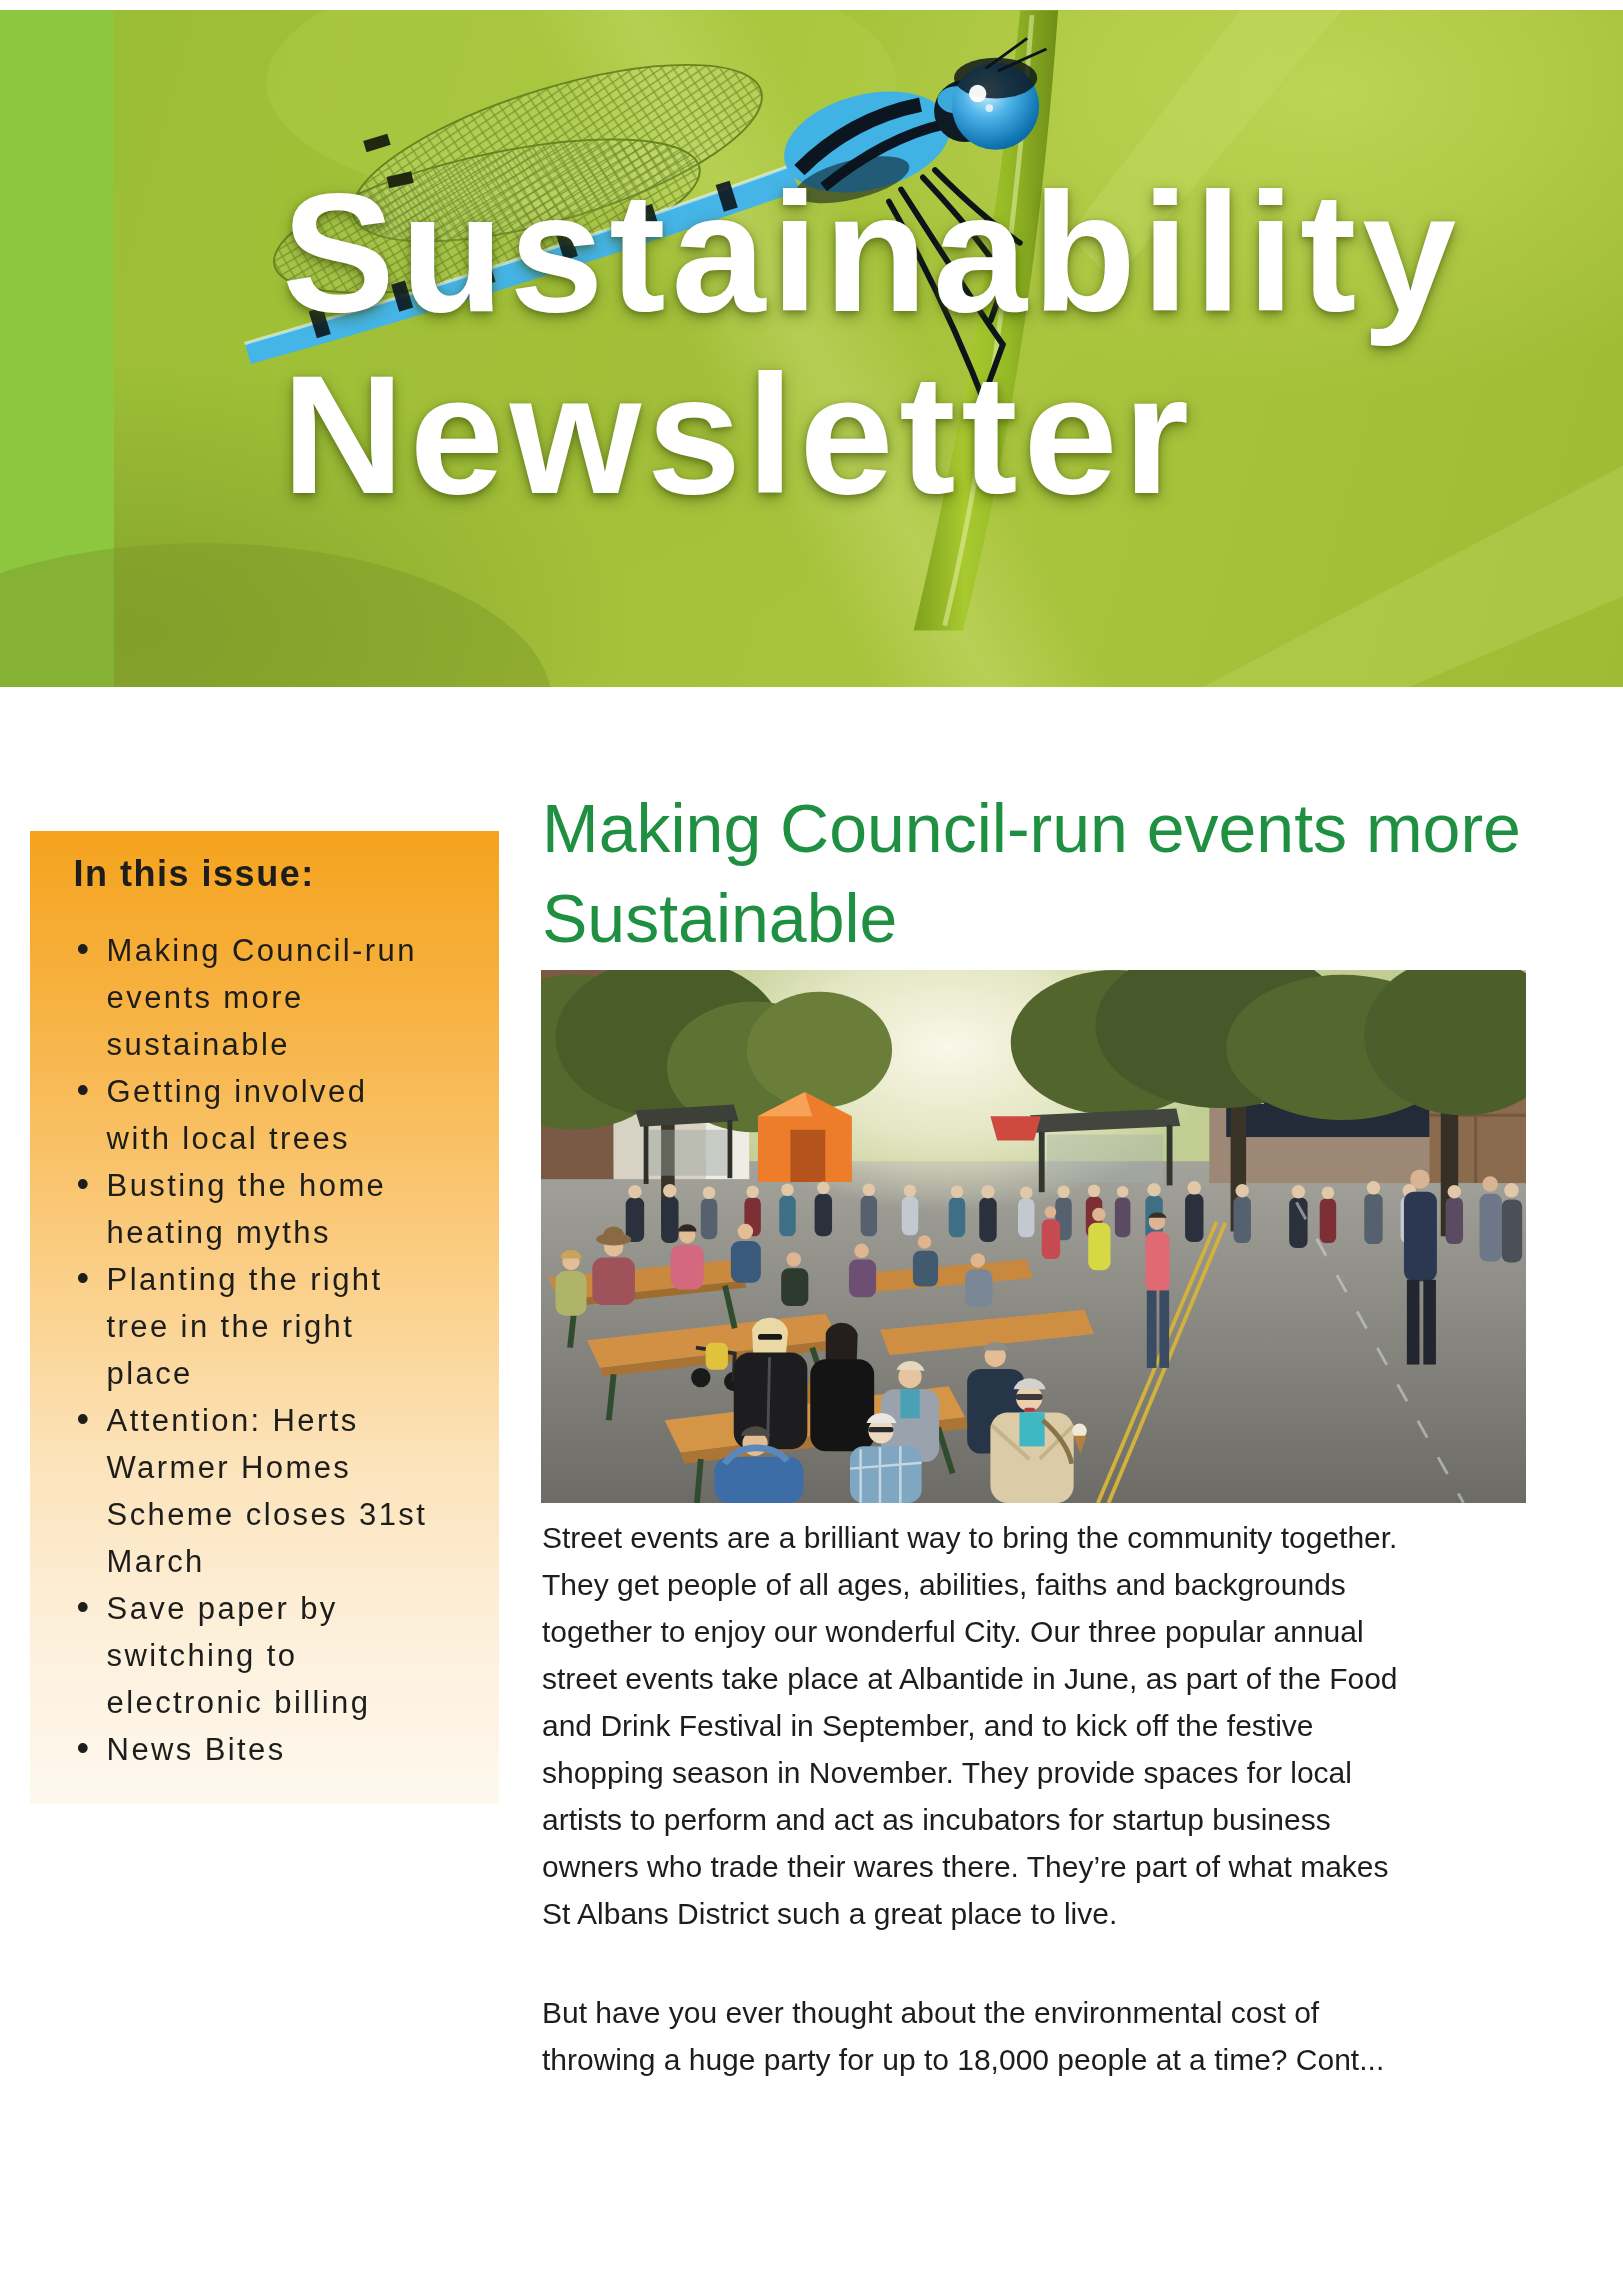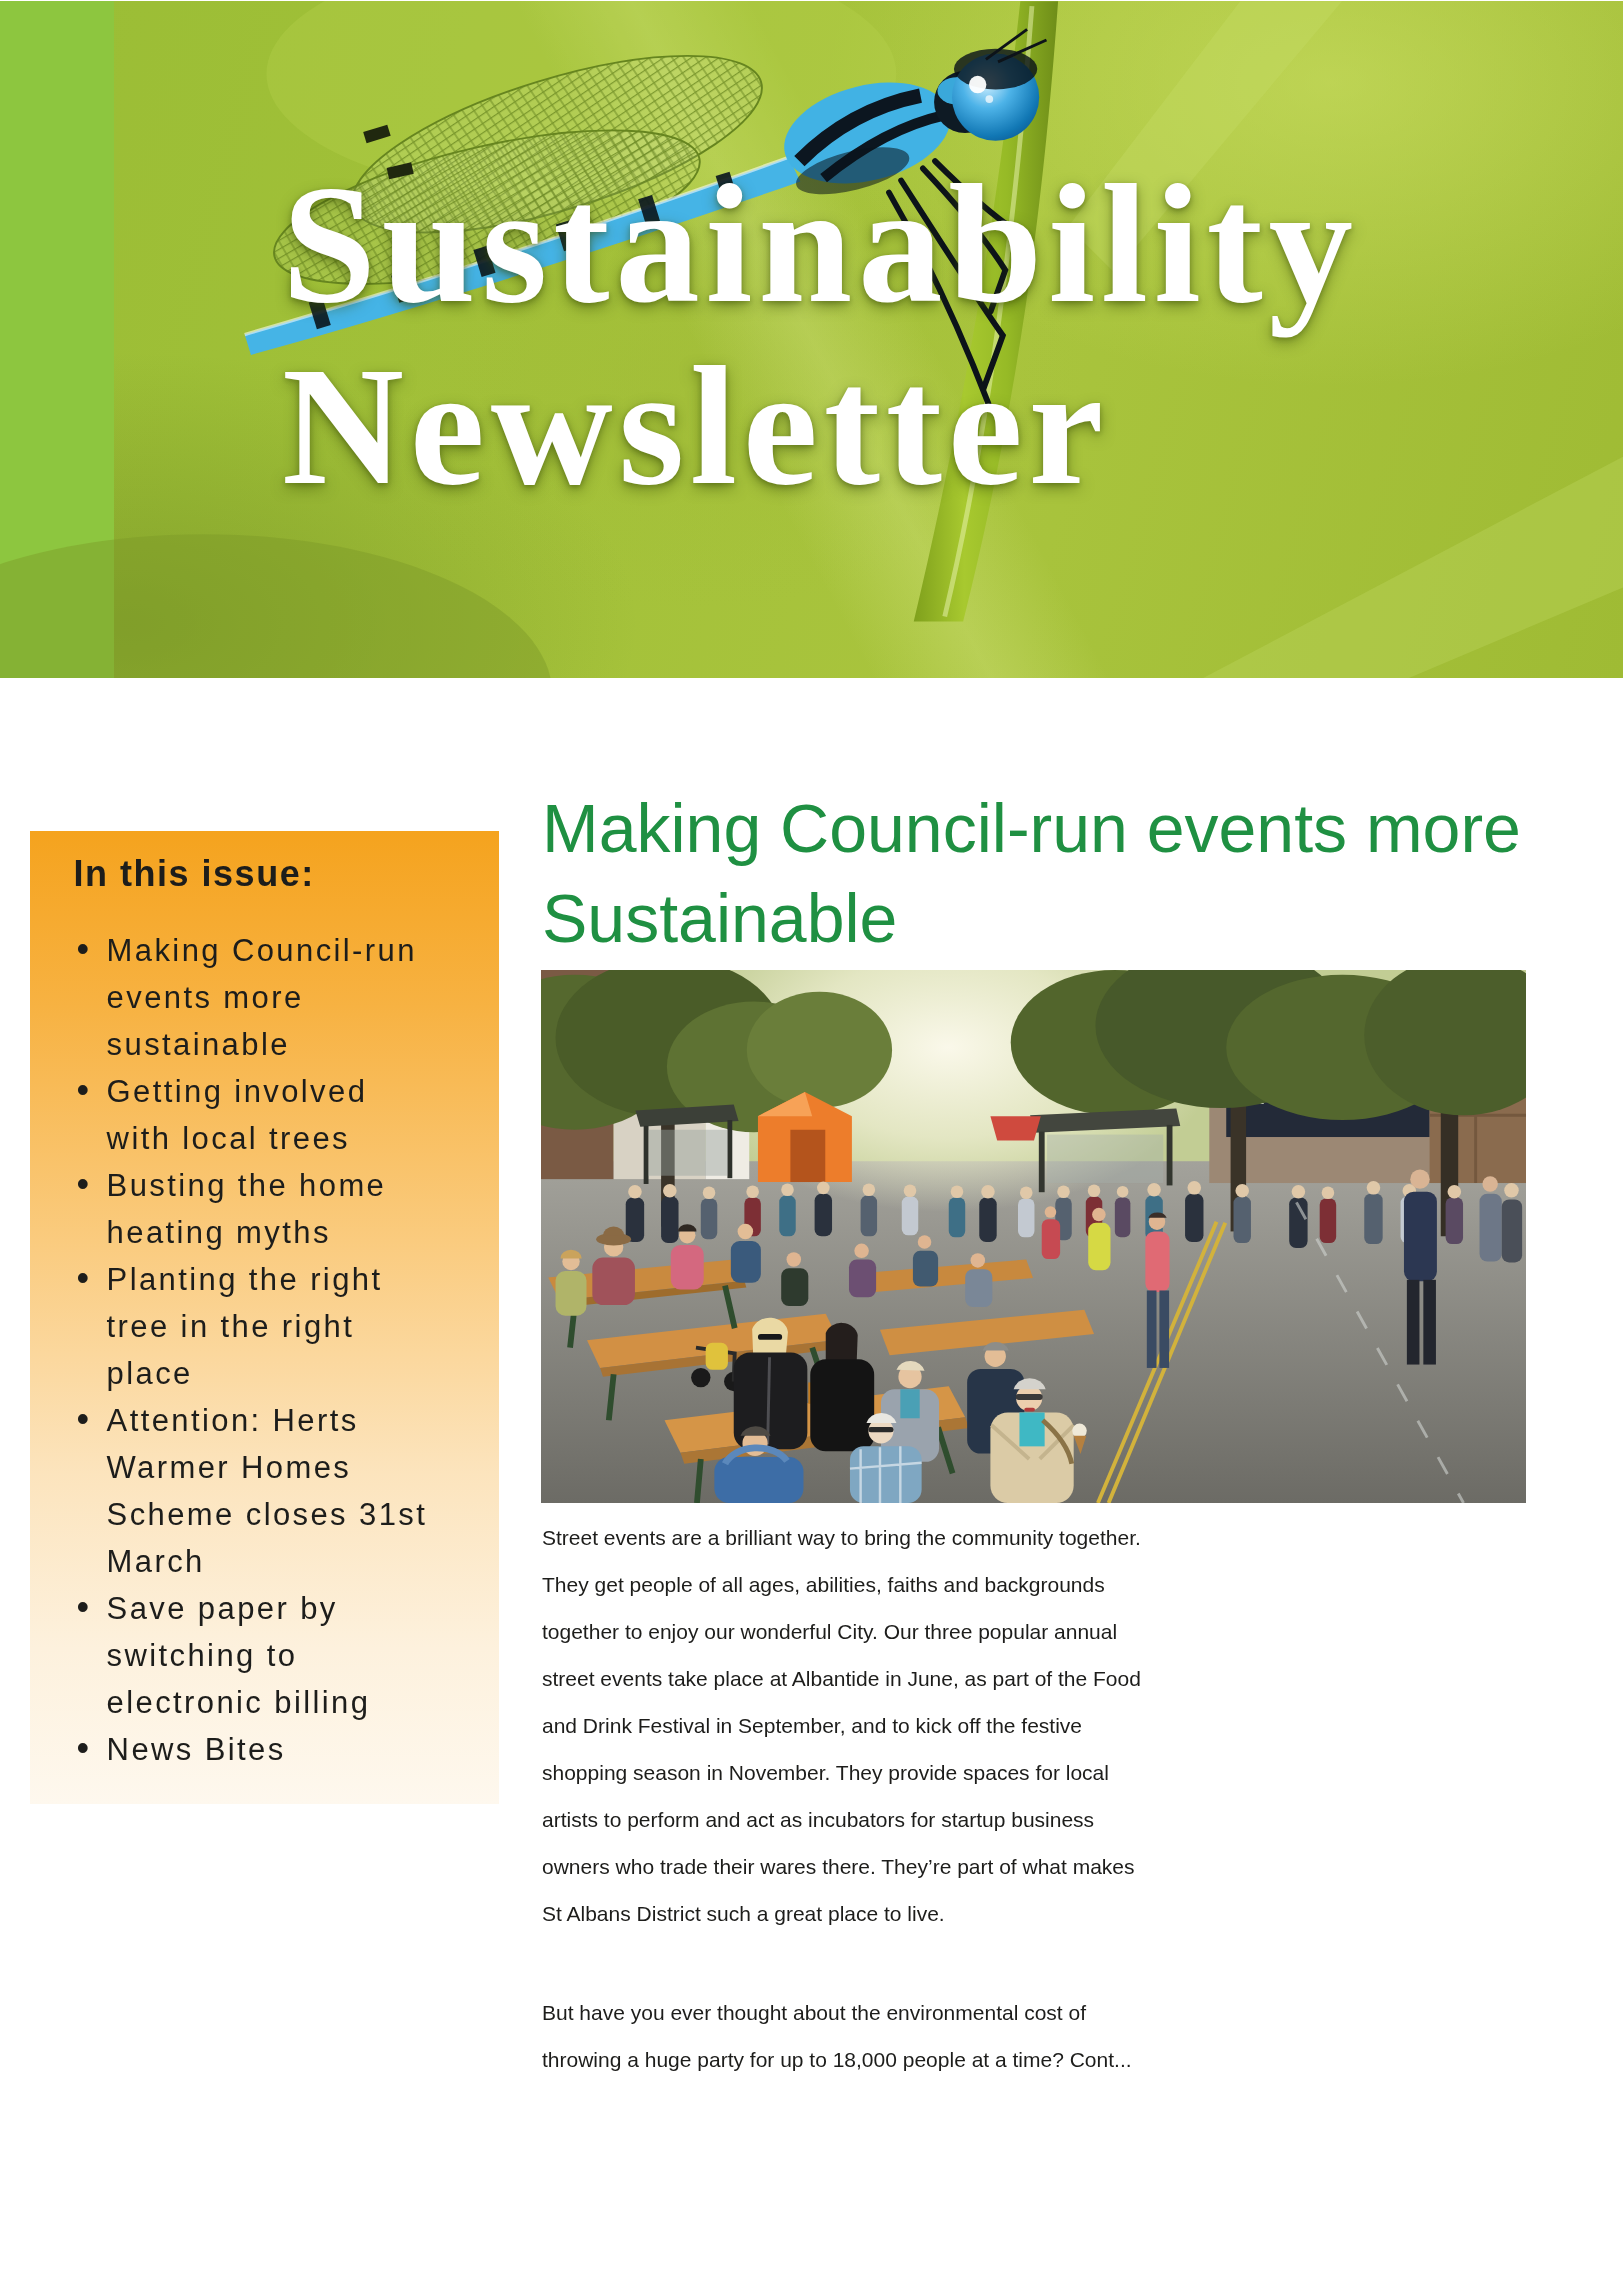--- a/index.html
+++ b/index.html
@@ -1,21 +1,21 @@
 <!DOCTYPE html>
 <html style="--strip-green: #8dc63f; --title-white: #ffffff; --heading-green: #1f9042; --sidebar-orange: #f5a31e; --sidebar-fade: #fef8ee; --text-dark: #1d1d1b; --footer-green: #86b93c; --footer-fade: #f9fbf1; --page-number-green: #44a53c; --logo-blue: #2b5ea7; --logo-yellow: #f7c928; --logo-gold: #f2b21e;font-size:7.8px"><head>
 <meta charset="utf-8">
 <style>
   html,body{margin:0;padding:0;background:#ffffff;}
   .page{
     position:relative;width:1623px;height:2295px;overflow:hidden;
     background:#ffffff;font-family:"Liberation Sans",sans-serif;color:var(--text-dark,#1d1d1b);
   }
   
-  .header{position:absolute;left:0;top:1px;width:1623px;height:677px;overflow:hidden;font-family:Liberation Serif, serif;}
+  .header{position:absolute;left:0;top:10px;width:1623px;height:677px;overflow:hidden;}
   .header-photo{
     position:absolute;left:0;top:0;right:0;bottom:0;
     background:
       linear-gradient(62deg, rgba(226,238,150,0) 44%, rgba(226,238,150,.28) 50%, rgba(226,238,150,0) 56%),
       radial-gradient(ellipse 727px 436px at 82% 12%, rgba(213,230,110,.5), rgba(213,230,110,0) 70%),
       radial-gradient(ellipse 727px 388px at 8% 92%, rgba(92,120,25,.38), rgba(92,120,25,0) 70%),
       radial-gradient(ellipse 533px 315px at 42% 55%, rgba(160,185,55,.35), rgba(160,185,55,0) 75%),
       linear-gradient(105deg,#9abd35 0%,#a3c139 35%,#a9c43d 62%,#9fbb34 100%);
   }
   .header-strip{position:absolute;left:0;top:0;width:114px;height:765px;background:var(--strip-green,#8dc63f);}
@@ -47,21 +47,21 @@
   }
   .sidebar li::before{
     content:"\2022";position:absolute;left:-30px;top:-1.9px;font-size:36px;line-height:47px;letter-spacing:0;
   }
   
   .article-heading{
     position:absolute;left:542px;top:783px;margin:0;
     font-size:68px;line-height:90px;font-weight:normal;color:var(--heading-green,#1f9042);white-space:pre;
   }
   .photo{position:absolute;left:541px;top:970px;width:985px;height:533px;display:block;}
-  .body-par{position:absolute;left:542px;margin:0;font-size:21px;line-height:47px;color:var(--text-dark,#1d1d1b);white-space:pre;}
+  .body-par{position:absolute;left:542px;margin:0;font-size:30px;line-height:47px;color:var(--text-dark,#1d1d1b);white-space:pre;}
   .par-1{top:1514px;}
   .par-2{top:1989px;}
   
   .footer{
     position:absolute;left:0;top:2175px;width:1623px;height:120px;
     background:linear-gradient(90deg,var(--footer-green,#86b93c) 0%,#8fc044 10%,#b3cf6b 38%,#d4e19b 58%,#eef2dc 82%,var(--footer-fade,#f9fbf1) 100%);
   }
   .footer-logo{position:absolute;left:117px;top:7.8px;width:93px;height:111px;}
   .org-name{
     position:absolute;left:227px;top:3.4px;font-size:55px;line-height:55px;font-weight:bold;

